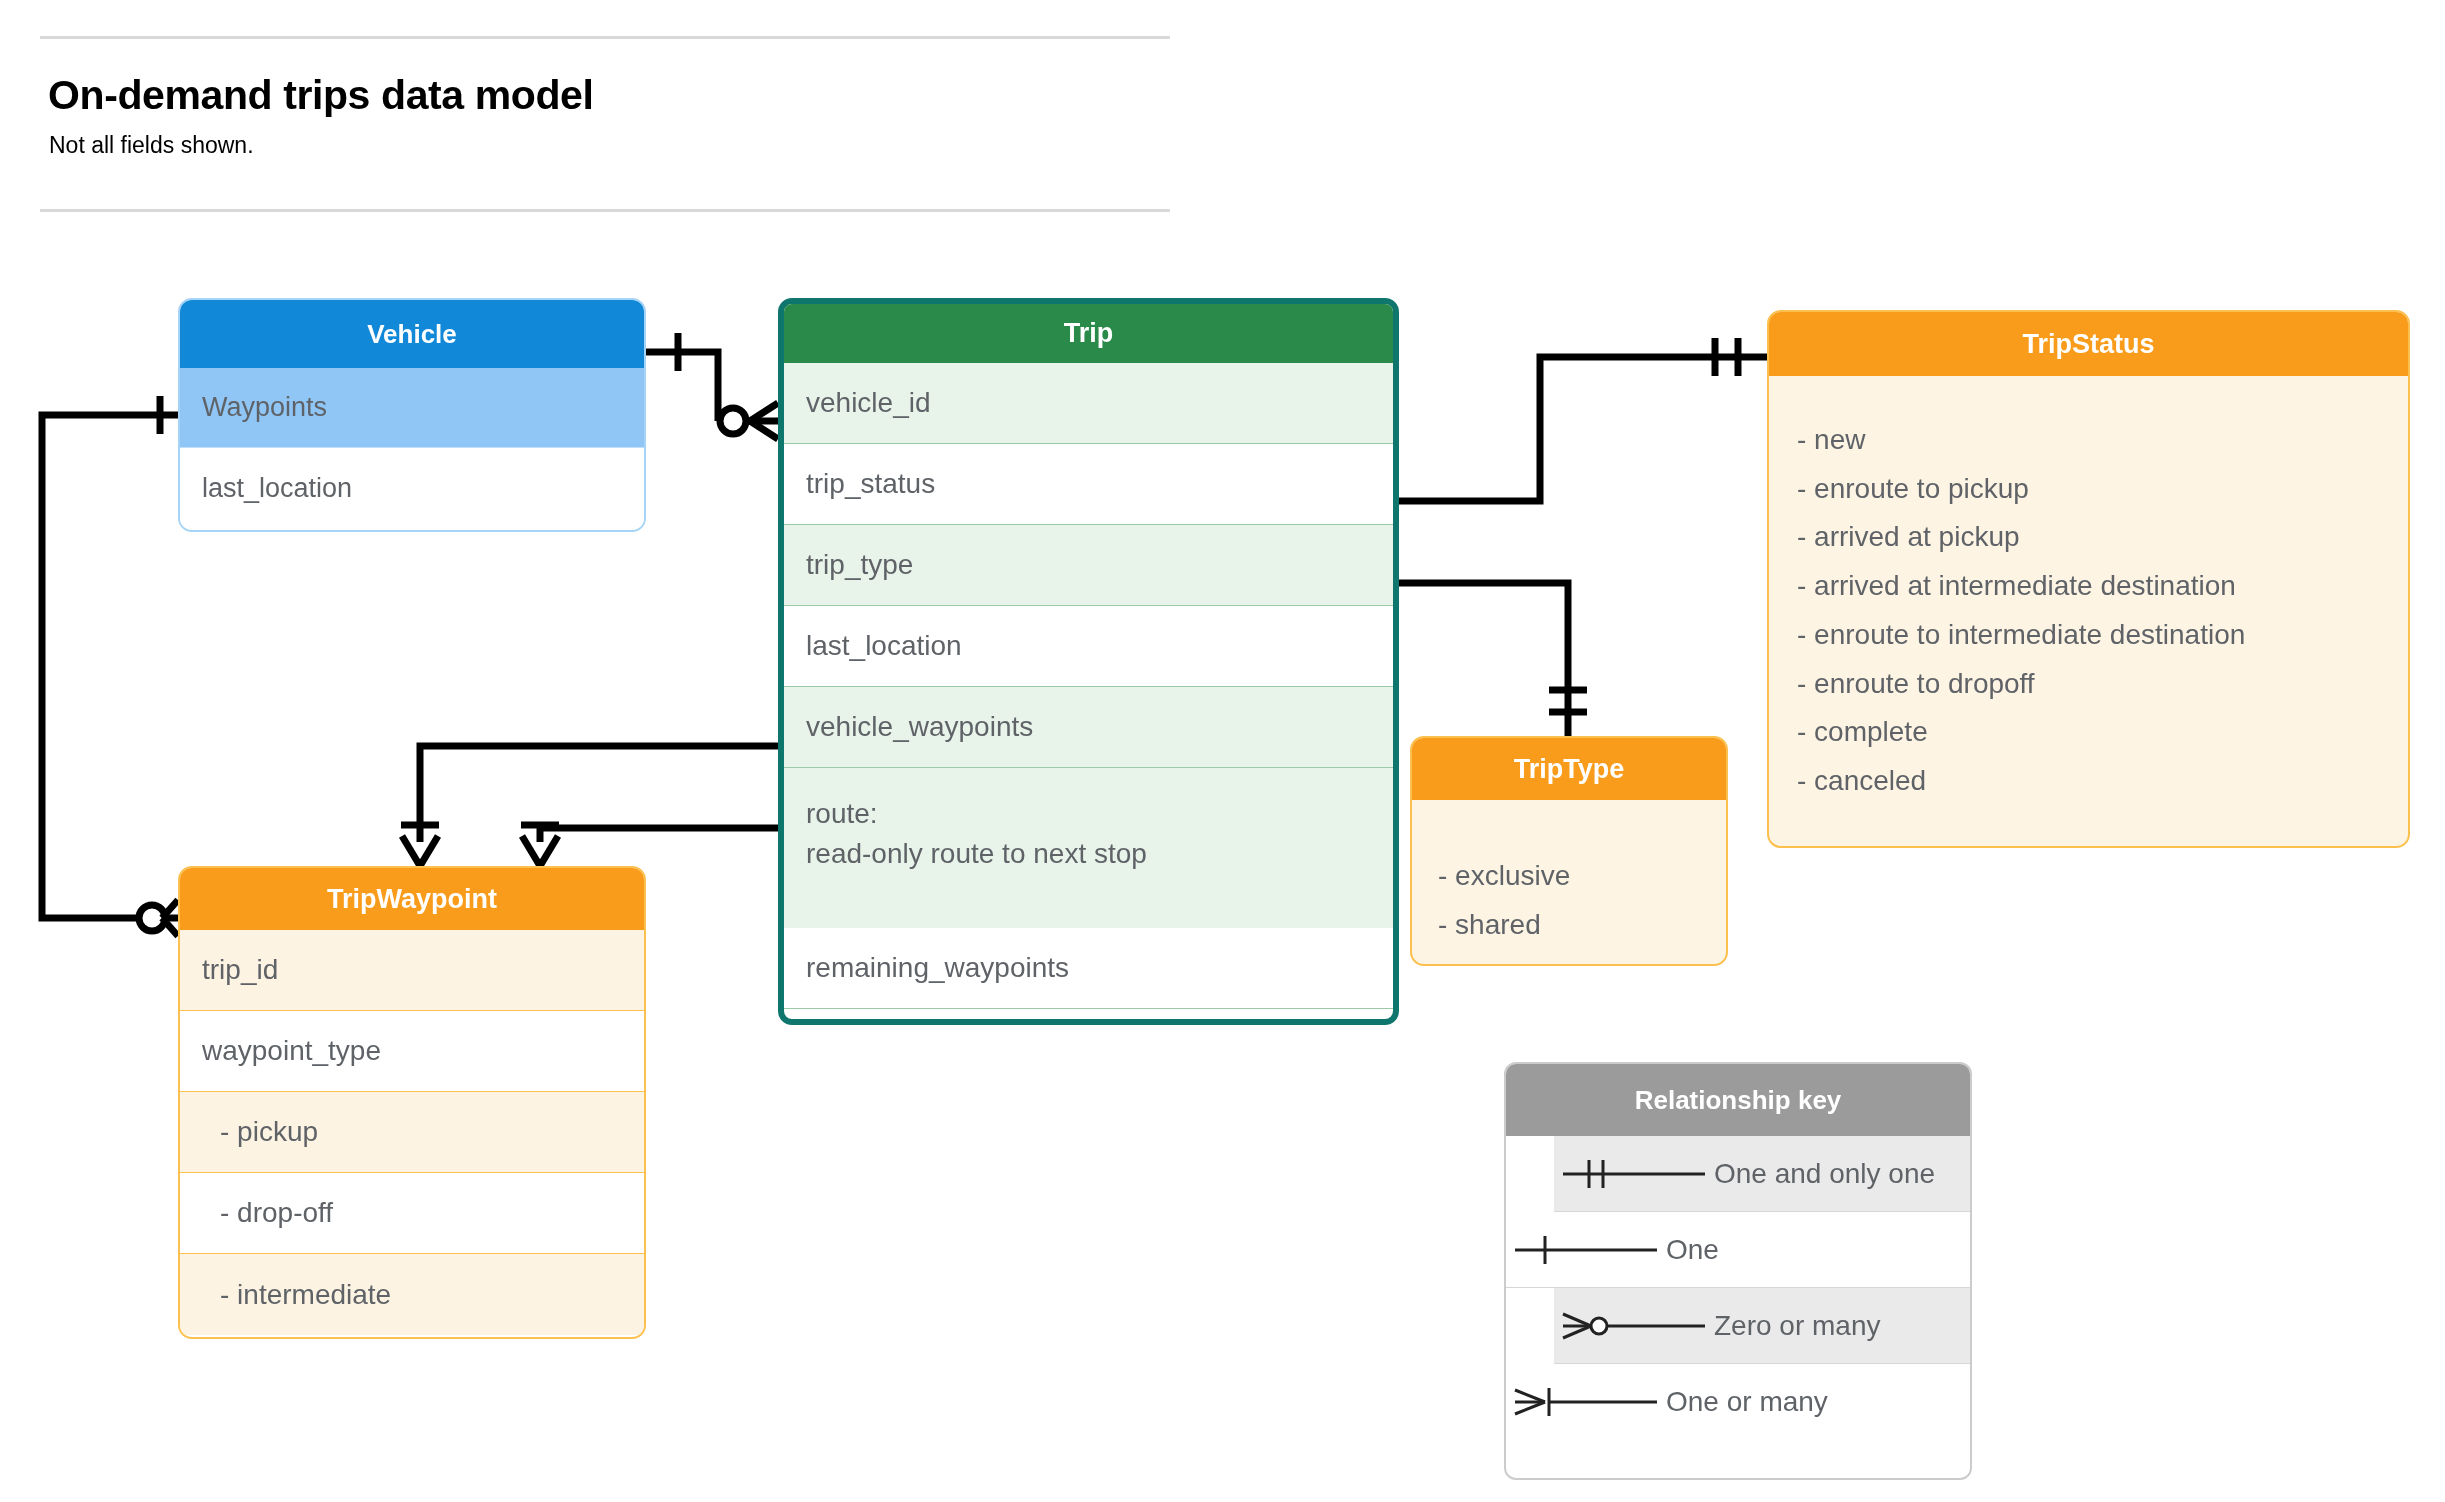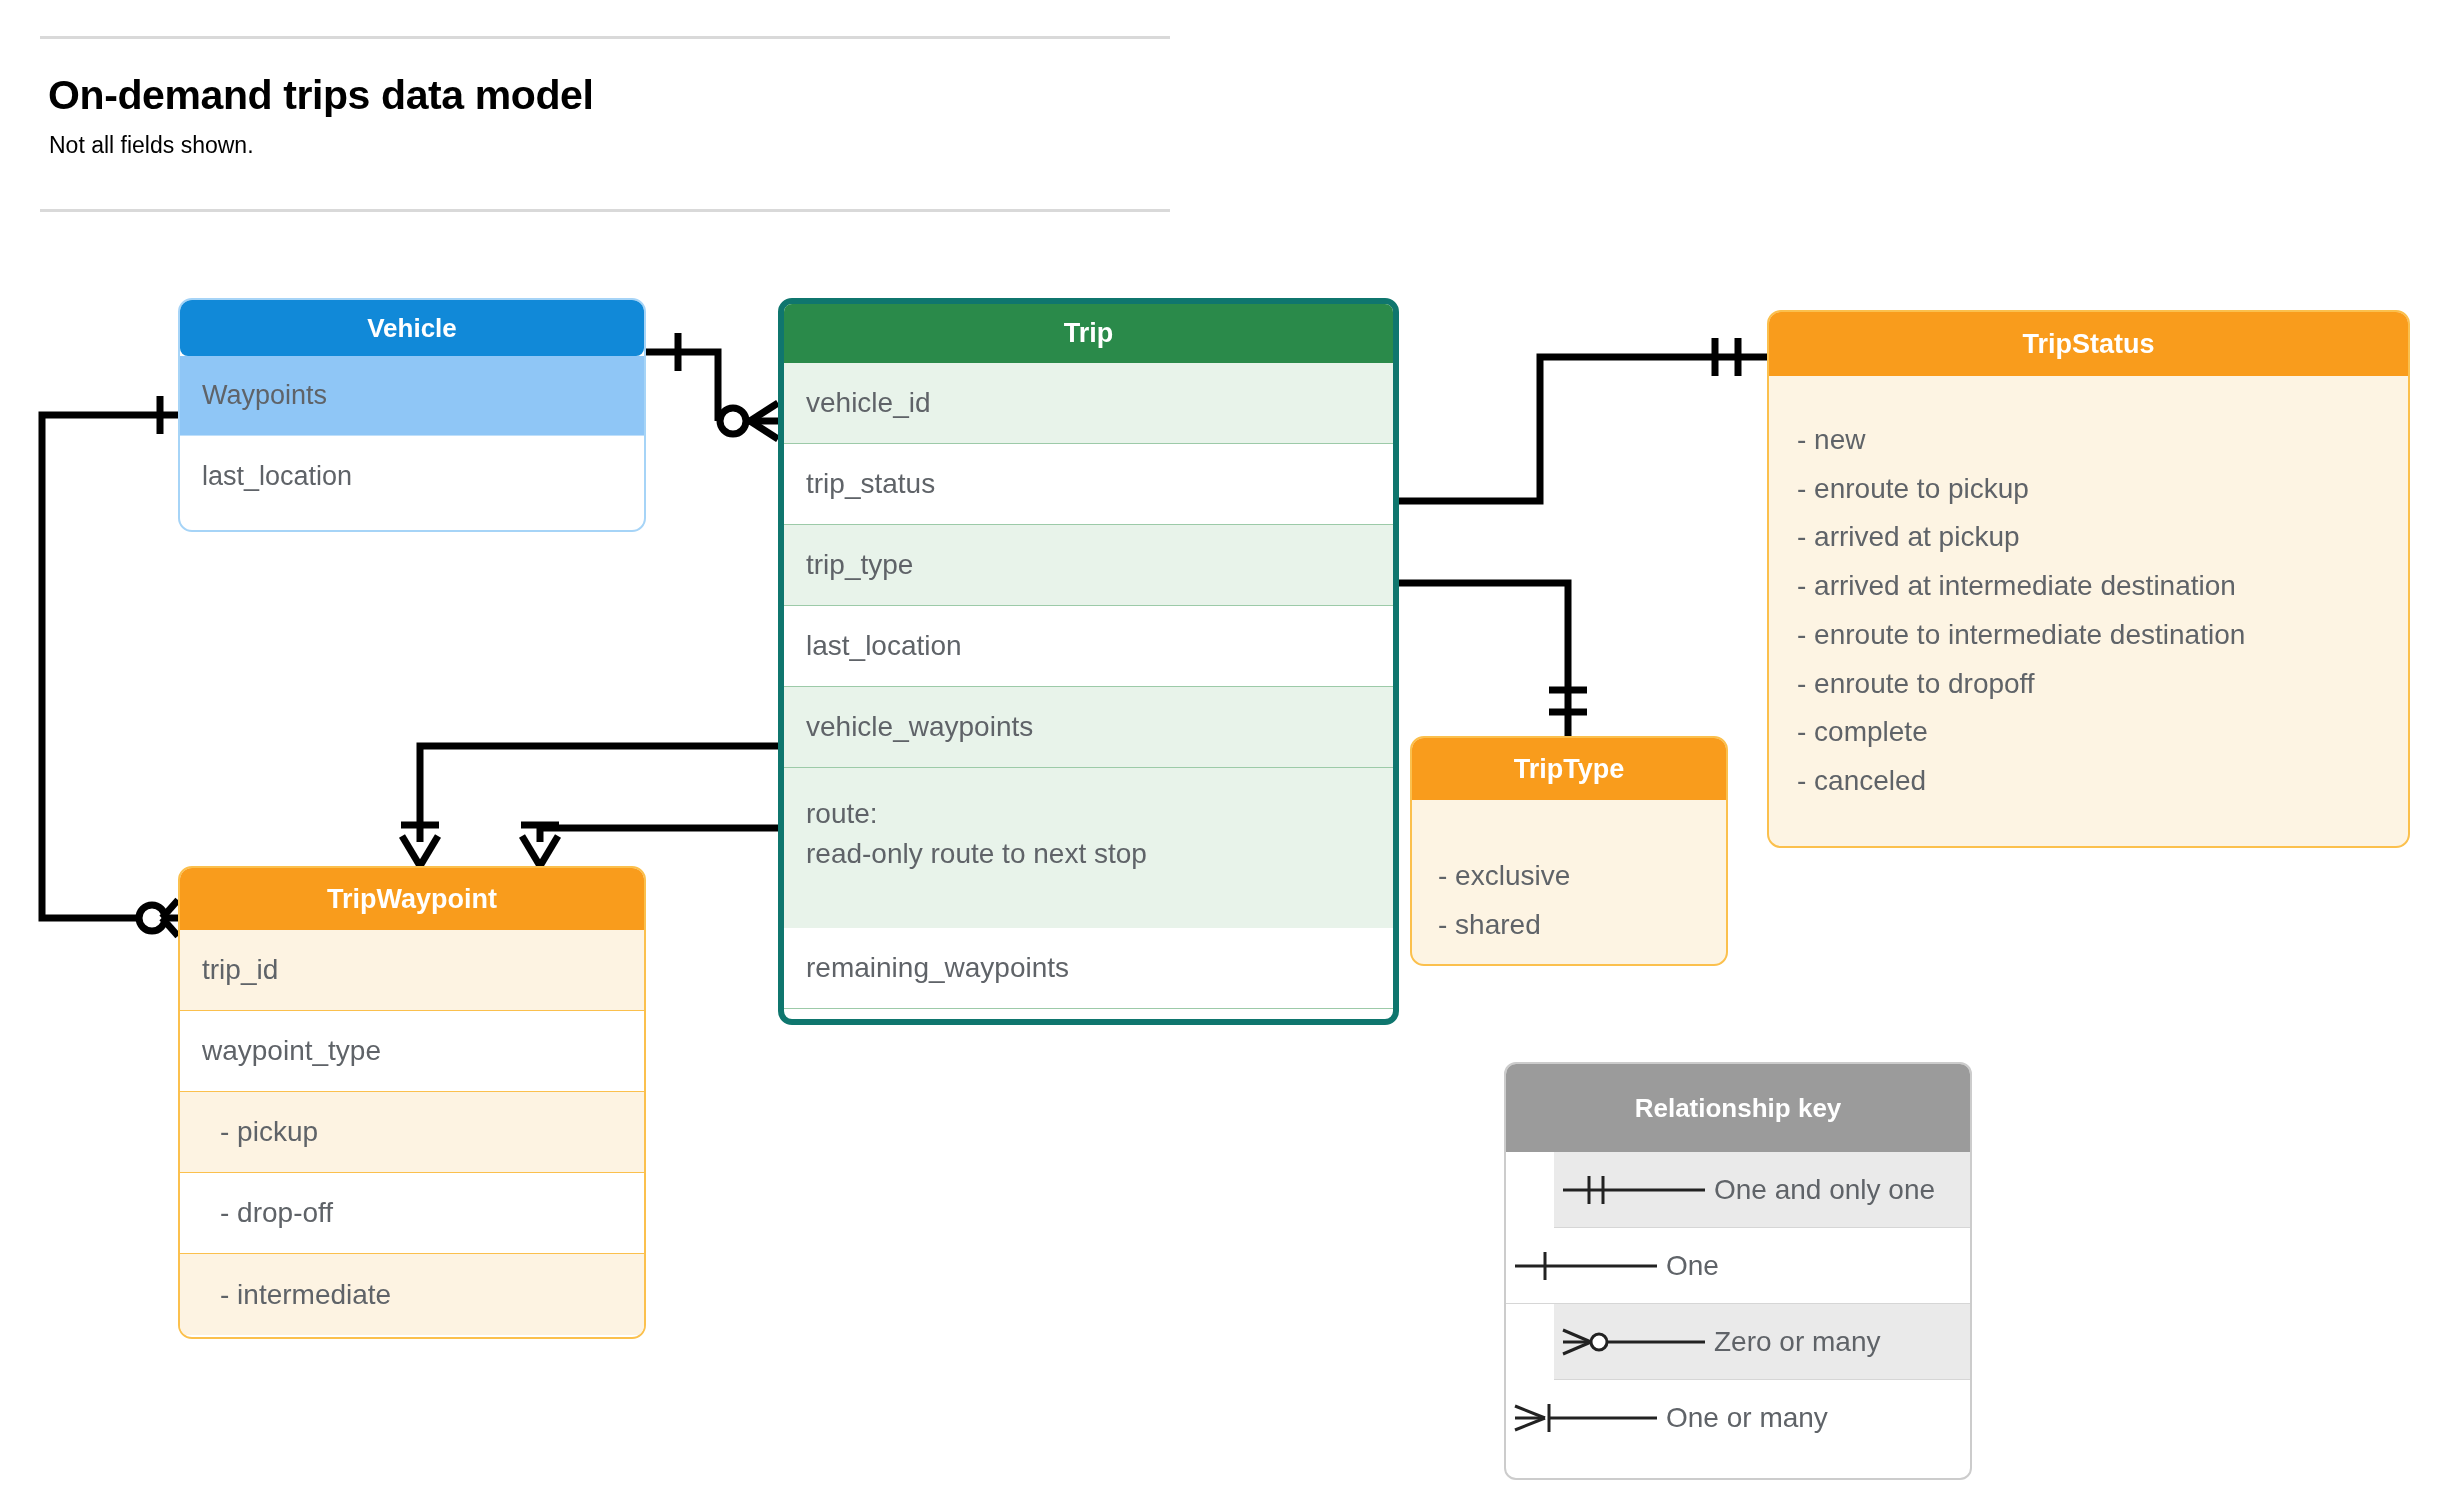--- a/index.html
+++ b/index.html
@@ -79,24 +79,23 @@
   .row .lines { line-height: 1.42; }
 
   
   #entity-vehicle {
     left: 178px; top: 298px;
     width: 468px; height: 234px;
     border: 2px solid #a6d4f7;
     background: #ffffff;
   }
   #entity-vehicle .entity-title {
-    height: 56px;
+    height: 68px;
     background: #1189d8;
     font-size: 26px;
-    border-radius: 8px;
   }
   #entity-vehicle .row {
     height: 80px;
     font-size: 27px;
     border-bottom: 1px solid #bfdffa;
   }
   #entity-vehicle .row.r0 { background: #8fc6f6; }
   #entity-vehicle .row.r1 { background: #ffffff; border-bottom: none; }
 
   
@@ -189,21 +188,21 @@
     position: absolute;
     left: 1504px; top: 1062px;
     width: 468px; height: 418px;
     border: 2px solid #cccccc;
     border-radius: 12px;
     overflow: hidden;
     background: #ffffff;
     box-sizing: border-box;
   }
   #legend .entity-title {
-    height: 88px;
+    height: 72px;
     background: #9b9b9b;
     font-size: 26px;
   }
   .legend-row {
     height: 76px;
     display: flex;
     align-items: center;
     border-bottom: 1.4px solid #d6d6d6;
     box-sizing: border-box;
   }

